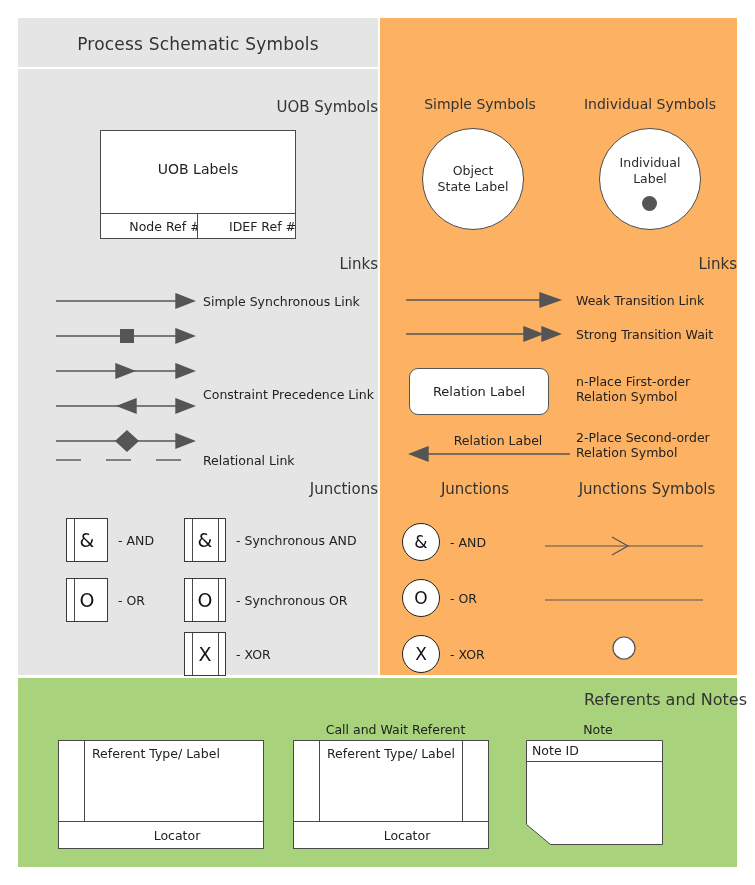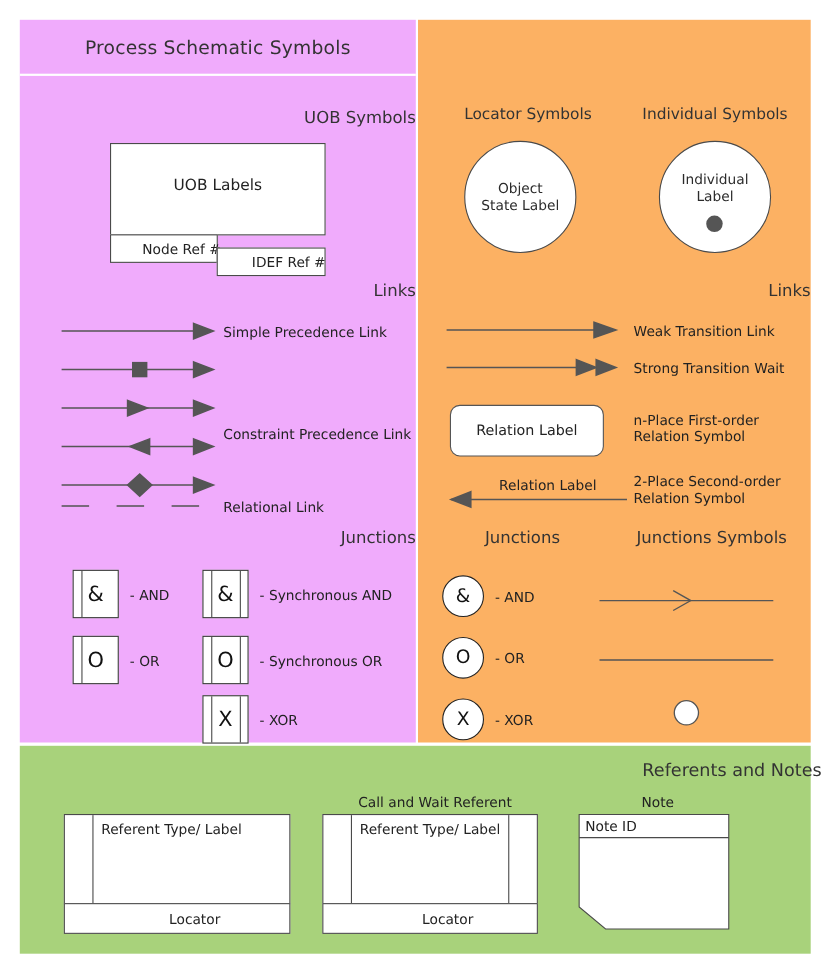--- a/index.html
+++ b/index.html
@@ -1,18 +1,18 @@
 <!DOCTYPE html>
 <html><head>
 <meta charset="utf-8">
 <style>
   html,body{margin:0;padding:0;background:#ffffff;}
   body{width:755px;height:885px;font-family:"DejaVu Sans","Liberation Sans",sans-serif;color:#2b2b2b;position:relative;overflow:hidden;}
   .panel{position:absolute;box-sizing:border-box;}
-  #process-panel{left:18px;top:18px;width:360px;height:657px;background:#f0abfc;}
+  #process-panel{left:18px;top:18px;width:360px;height:657px;background:#e5e5e5;}
   #object-panel{left:380px;top:18px;width:357px;height:657px;background:#fcb163;}
   #referents-panel{left:18px;top:678px;width:719px;height:189px;background:#a8d27b;}
   .panel-header{position:absolute;left:0;top:0;width:100%;height:51px;display:flex;align-items:center;justify-content:center;}
   .panel-header .divider{position:absolute;left:0;bottom:0;width:100%;height:2px;background:#ffffff;}
   .panel-title{font-size:17px;color:#333;letter-spacing:.2px;}
   .section-title{position:absolute;font-size:15px;color:#333;text-align:right;}
   .sub-title{position:absolute;font-size:14px;color:#333;text-align:center;}
   .lbl{position:absolute;font-size:12.5px;color:#222;line-height:15px;}
   .lbl-sm{position:absolute;font-size:11.5px;color:#222;line-height:14px;}
   .wbox{position:absolute;background:#ffffff;border:1px solid #4a4a4a;box-sizing:border-box;}
@@ -38,21 +38,21 @@
   </div>
 
   <div class="section-title" style="left:0;top:80px;width:100%;">UOB Symbols</div>
 
   <div class="wbox" style="left:82px;top:112px;width:196px;height:84px;">
     <div class="uob-label" style="top:30px;">UOB Labels</div>
   </div>
   <div class="wbox" style="left:82px;top:195px;width:98px;height:26px;">
     <div class="cell-txt" style="top:5px;">Node Ref #</div>
   </div>
-  <div class="wbox" style="left:179px;top:195px;width:99px;height:26px;margin-top:12px;">
+  <div class="wbox" style="left:179px;top:195px;width:99px;height:26px;">
     <div class="cell-txt" style="top:5px;">IDEF Ref #</div>
   </div>
 
   <div class="section-title" style="left:0;top:237px;width:100%;">Links</div>
 
   <svg style="left:30px;top:265px;" width="160" height="180">
     <g stroke="#555" stroke-width="1.4" fill="#555">
       <line x1="8" y1="18" x2="128" y2="18"></line>
       <polygon points="128,11 146,18 128,25"></polygon>
       <line x1="8" y1="53" x2="128" y2="53"></line>
@@ -70,21 +70,21 @@
     </g>
   </svg>
   <svg style="left:30px;top:435px;" width="160" height="14">
     <g stroke="#555" stroke-width="1.4">
       <line x1="8" y1="7" x2="33" y2="7"></line>
         <line x1="58" y1="7" x2="83" y2="7"></line>
         <line x1="108" y1="7" x2="133" y2="7"></line>
     </g>
   </svg>
 
-  <div class="lbl" style="left:185px;top:276px;">Simple Precedence Link</div>
+  <div class="lbl" style="left:185px;top:276px;">Simple Synchronous Link</div>
   <div class="lbl" style="left:185px;top:369px;">Constraint Precedence Link</div>
   <div class="lbl" style="left:185px;top:435px;">Relational Link</div>
 
   <div class="section-title" style="left:0;top:462px;width:100%;">Junctions</div>
 
   <div class="jbox" style="left:48px;top:500px;width:42px;height:44px;">
     <span>&amp;</span>
   </div>
   <div class="vline" style="left:56px;top:501px;height:42px;"></div>
   <div class="lbl" style="left:100px;top:515px;">- AND</div>
@@ -113,21 +113,21 @@
     <span>X</span>
   </div>
   <div class="vline" style="left:174px;top:615px;height:42px;"></div>
   <div class="vline" style="left:200px;top:615px;height:42px;"></div>
   <div class="lbl" style="left:218px;top:629px;">- XOR</div>
 </div>
 
 <div class="panel" id="object-panel">
 
 
-  <div class="sub-title" style="left:10px;top:78px;width:180px;">Locator Symbols</div>
+  <div class="sub-title" style="left:10px;top:78px;width:180px;">Simple Symbols</div>
   <div class="sub-title" style="left:180px;top:78px;width:180px;">Individual Symbols</div>
 
   <div class="circle" style="left:42px;top:110px;width:102px;height:102px;">
     <div style="font-size:12.5px;line-height:16px;padding:0 14px;">Object State Label</div>
   </div>
 
   <div class="circle" style="left:219px;top:110px;width:102px;height:102px;">
     <div style="font-size:12.5px;line-height:16px;padding:0 18px;position:relative;top:-8px;">Individual Label</div>
   </div>
   <div style="position:absolute;left:262px;top:178px;width:15px;height:15px;border-radius:50%;background:#555;"></div>

